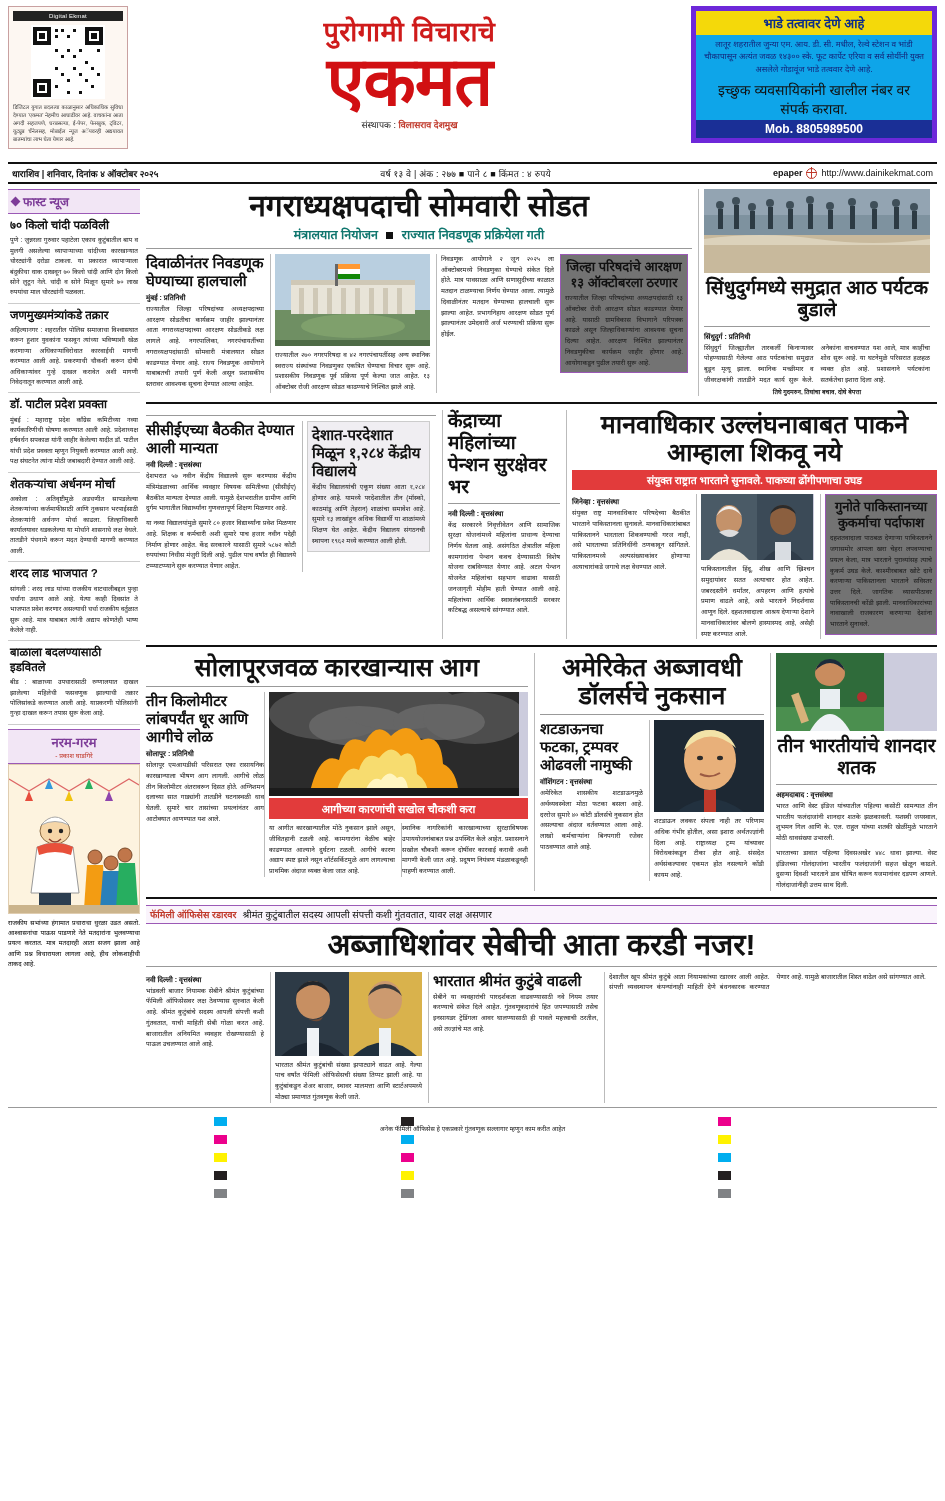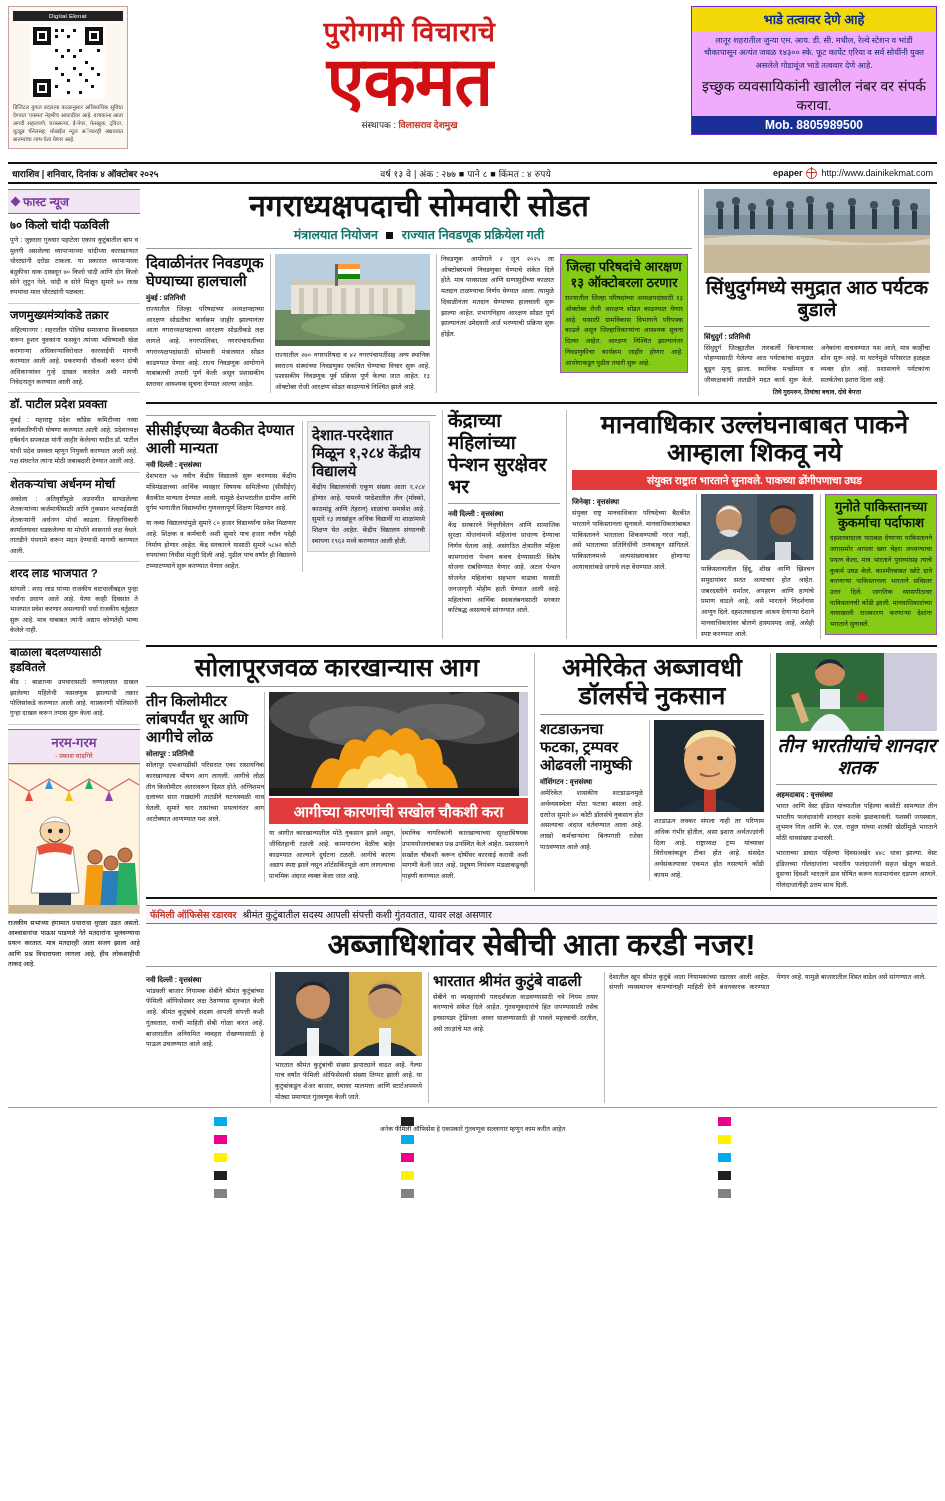--- a/index.html
+++ b/index.html
@@ -30,21 +30,21 @@
     font-size: 27px; color: #cf1b1b; font-weight: bold; letter-spacing: .5px;
     font-family: "Liberation Sans", sans-serif;
   }
   .logo {
     font-size: 68px; line-height: .95; color: #d10f12; font-weight: bold;
     letter-spacing: -1px;
   }
   .editor { font-size: 9px; color: #222; margin-top: 4px; }
   .editor b { color: #c0392b; }
 
-  .adbox { width: 246px; border: 1px solid #6d28d9; background: #f0abfc; }
+  .adbox { width: 246px; border: 5px solid #6d28d9; background: #0ea5e9; }
   .adbox-top {
     background: #f4d90a; color: #0c2d8a; font-weight: bold; font-size: 13px;
     text-align: center; padding: 3px 0;
   }
   .adbox-body { font-size: 8.2px; line-height: 1.5; text-align: center; padding: 4px 6px; color: #14257a; }
   .adbox-mid { font-size: 14px; text-align: center; color: #111; padding: 0 6px 2px; }
   .adbox-bot {
     background: #1a2f96; color: #fff; font-size: 12px; font-weight: bold;
     text-align: center; padding: 2px 0;
   }
@@ -100,21 +100,21 @@
   .dateline { font-size: 7px; font-weight: bold; color:#111; margin: 3px 0 2px; }
   .bodytxt { font-size: 6.5px; line-height: 1.65; text-align: justify; color: #1a1a1a; }
   .rule { border-top: 1px solid #999; margin: 5px 0; }
   .rule-thick { border-top: 2px solid #111; margin: 6px 0; }
   .vrule { border-left: 1px solid #bbb; }
 
   .photo { position: relative; overflow: hidden; background: #ccd; }
   .cap { font-size: 6.2px; color:#222; padding-top:2px; line-height:1.4; }
 
   .boxed {
-    border: 1px solid #9b59b6; background: #84cc16; padding: 4px;
+    border: 1px solid #9b59b6; background: #737373; padding: 4px;
   }
   .boxed h5 { font-size: 13px; color:#111; line-height:1.2; text-align:center; margin-bottom:3px;}
 
   .redband {
     background:#e23b3b; color:#fff; font-size:10.5px; text-align:center;
     padding:3px 4px; font-weight:bold;
   }
   .graybox { background:#f0eef2; border:1px solid #ccc; padding:4px; }
 
   .cols2 { column-count: 2; column-gap: 7px; }
@@ -468,21 +468,21 @@
                   <g fill="#6b6b6b" opacity=".8">
                     <ellipse cx="90" cy="34" rx="50" ry="20"></ellipse>
                       <ellipse cx="170" cy="30" rx="46" ry="18"></ellipse>
                   </g>
                   <path d="M40 104 q10 -46 30 -36 q6 -28 26 -18 q12 -22 26 -6 q18 -18 30 4 q20 -8 22 24 q14 6 16 32z" fill="#f39c12"></path>
                   <path d="M66 104 q10 -34 24 -26 q6 -20 20 -12 q12 -16 22 -2 q14 -10 16 18 q10 6 12 22z" fill="#f7dc6f"></path>
                   <path d="M94 104 q8 -22 18 -16 q8 -12 16 -2 q10 -6 12 18z" fill="#fff5c0"></path>
                   <rect y="96" width="250" height="8" fill="#1b1b1b"></rect>
                 </svg>
               </div>
-              <div class="redband mt2" style="margin-left:4px;font-size:15px;">आगीच्या कारणांची सखोल चौकशी करा</div>
+              <div class="redband mt2" style="margin-left:4px;font-size:11px;">आगीच्या कारणांची सखोल चौकशी करा</div>
               <div class="flex mt4" style="gap:6px;margin-left:4px;">
                 <div style="flex:1;" class="bodytxt">या आगीत कारखान्यातील मोठे नुकसान झाले असून, जीवितहानी टळली आहे. कामगारांना वेळीच बाहेर काढण्यात आल्याने दुर्घटना टळली. आगीचे कारण अद्याप स्पष्ट झाले नसून शॉर्टसर्किटमुळे आग लागल्याचा प्राथमिक अंदाज व्यक्त केला जात आहे.</div>
                 <div style="flex:1;" class="bodytxt vrule">स्थानिक नागरिकांनी कारखान्याच्या सुरक्षाविषयक उपाययोजनांबाबत प्रश्न उपस्थित केले आहेत. प्रशासनाने सखोल चौकशी करून दोषींवर कारवाई करावी अशी मागणी केली जात आहे. प्रदूषण नियंत्रण मंडळाकडूनही पाहणी करण्यात आली.</div>
               </div>
             </div>
           </div>
         </div>
 
         <div style="width:230px;" class="vrule">
           <div class="hl-lg tc" style="margin-left:5px;">अमेरिकेत अब्जावधी डॉलर्सचे नुकसान</div>
@@ -517,21 +517,21 @@
               <rect width="108" height="78" fill="#2f6b3a"></rect>
               <rect y="54" width="108" height="24" fill="#4b8f4f"></rect>
               <ellipse cx="54" cy="20" rx="15" ry="13" fill="#c98c5e"></ellipse>
               <path d="M39 18 q15 -16 30 0 q-4 -12 -15 -12 q-11 0 -15 12z" fill="#1b2a3a"></path>
               <path d="M34 78 q20 -34 40 0z" fill="#eef2f5"></path>
               <rect x="44" y="36" width="20" height="20" fill="#e9eef2"></rect>
               <rect x="20" y="40" width="8" height="30" fill="#d8b27a" transform="rotate(-20 24 55)"></rect>
               <circle cx="86" cy="44" r="5" fill="#b03030"></circle>
             </svg>
           </div>
-          <div class="hl-md tc mt4" style="margin-left:5px;font-style:italic;">तीन भारतीयांचे शानदार शतक</div>
+          <div class="hl-md tc mt4" style="margin-left:5px;">तीन भारतीयांचे शानदार शतक</div>
           <div class="rule" style="margin-left:5px;"></div>
           <div class="dateline" style="margin-left:5px;">अहमदाबाद : वृत्तसंस्था</div>
           <div class="bodytxt" style="margin-left:5px;">भारत आणि वेस्ट इंडिज यांच्यातील पहिल्या कसोटी सामन्यात तीन भारतीय फलंदाजांनी शानदार शतके झळकावली. यशस्वी जयस्वाल, शुभमन गिल आणि के. एल. राहुल यांच्या शतकी खेळींमुळे भारताने मोठी धावसंख्या उभारली.</div>
           <div class="bodytxt mt4" style="margin-left:5px;">भारताच्या डावात पहिल्या दिवसअखेर ४४८ धावा झाल्या. वेस्ट इंडिजच्या गोलंदाजांना भारतीय फलंदाजांनी सहज खेळून काढले. दुसऱ्या दिवशी भारताने डाव घोषित करून यजमानांवर दडपण आणले. गोलंदाजांनीही उत्तम साथ दिली.</div>
         </div>
       </div>
 
       <div class="rule-thick"></div>
 
       <div>

